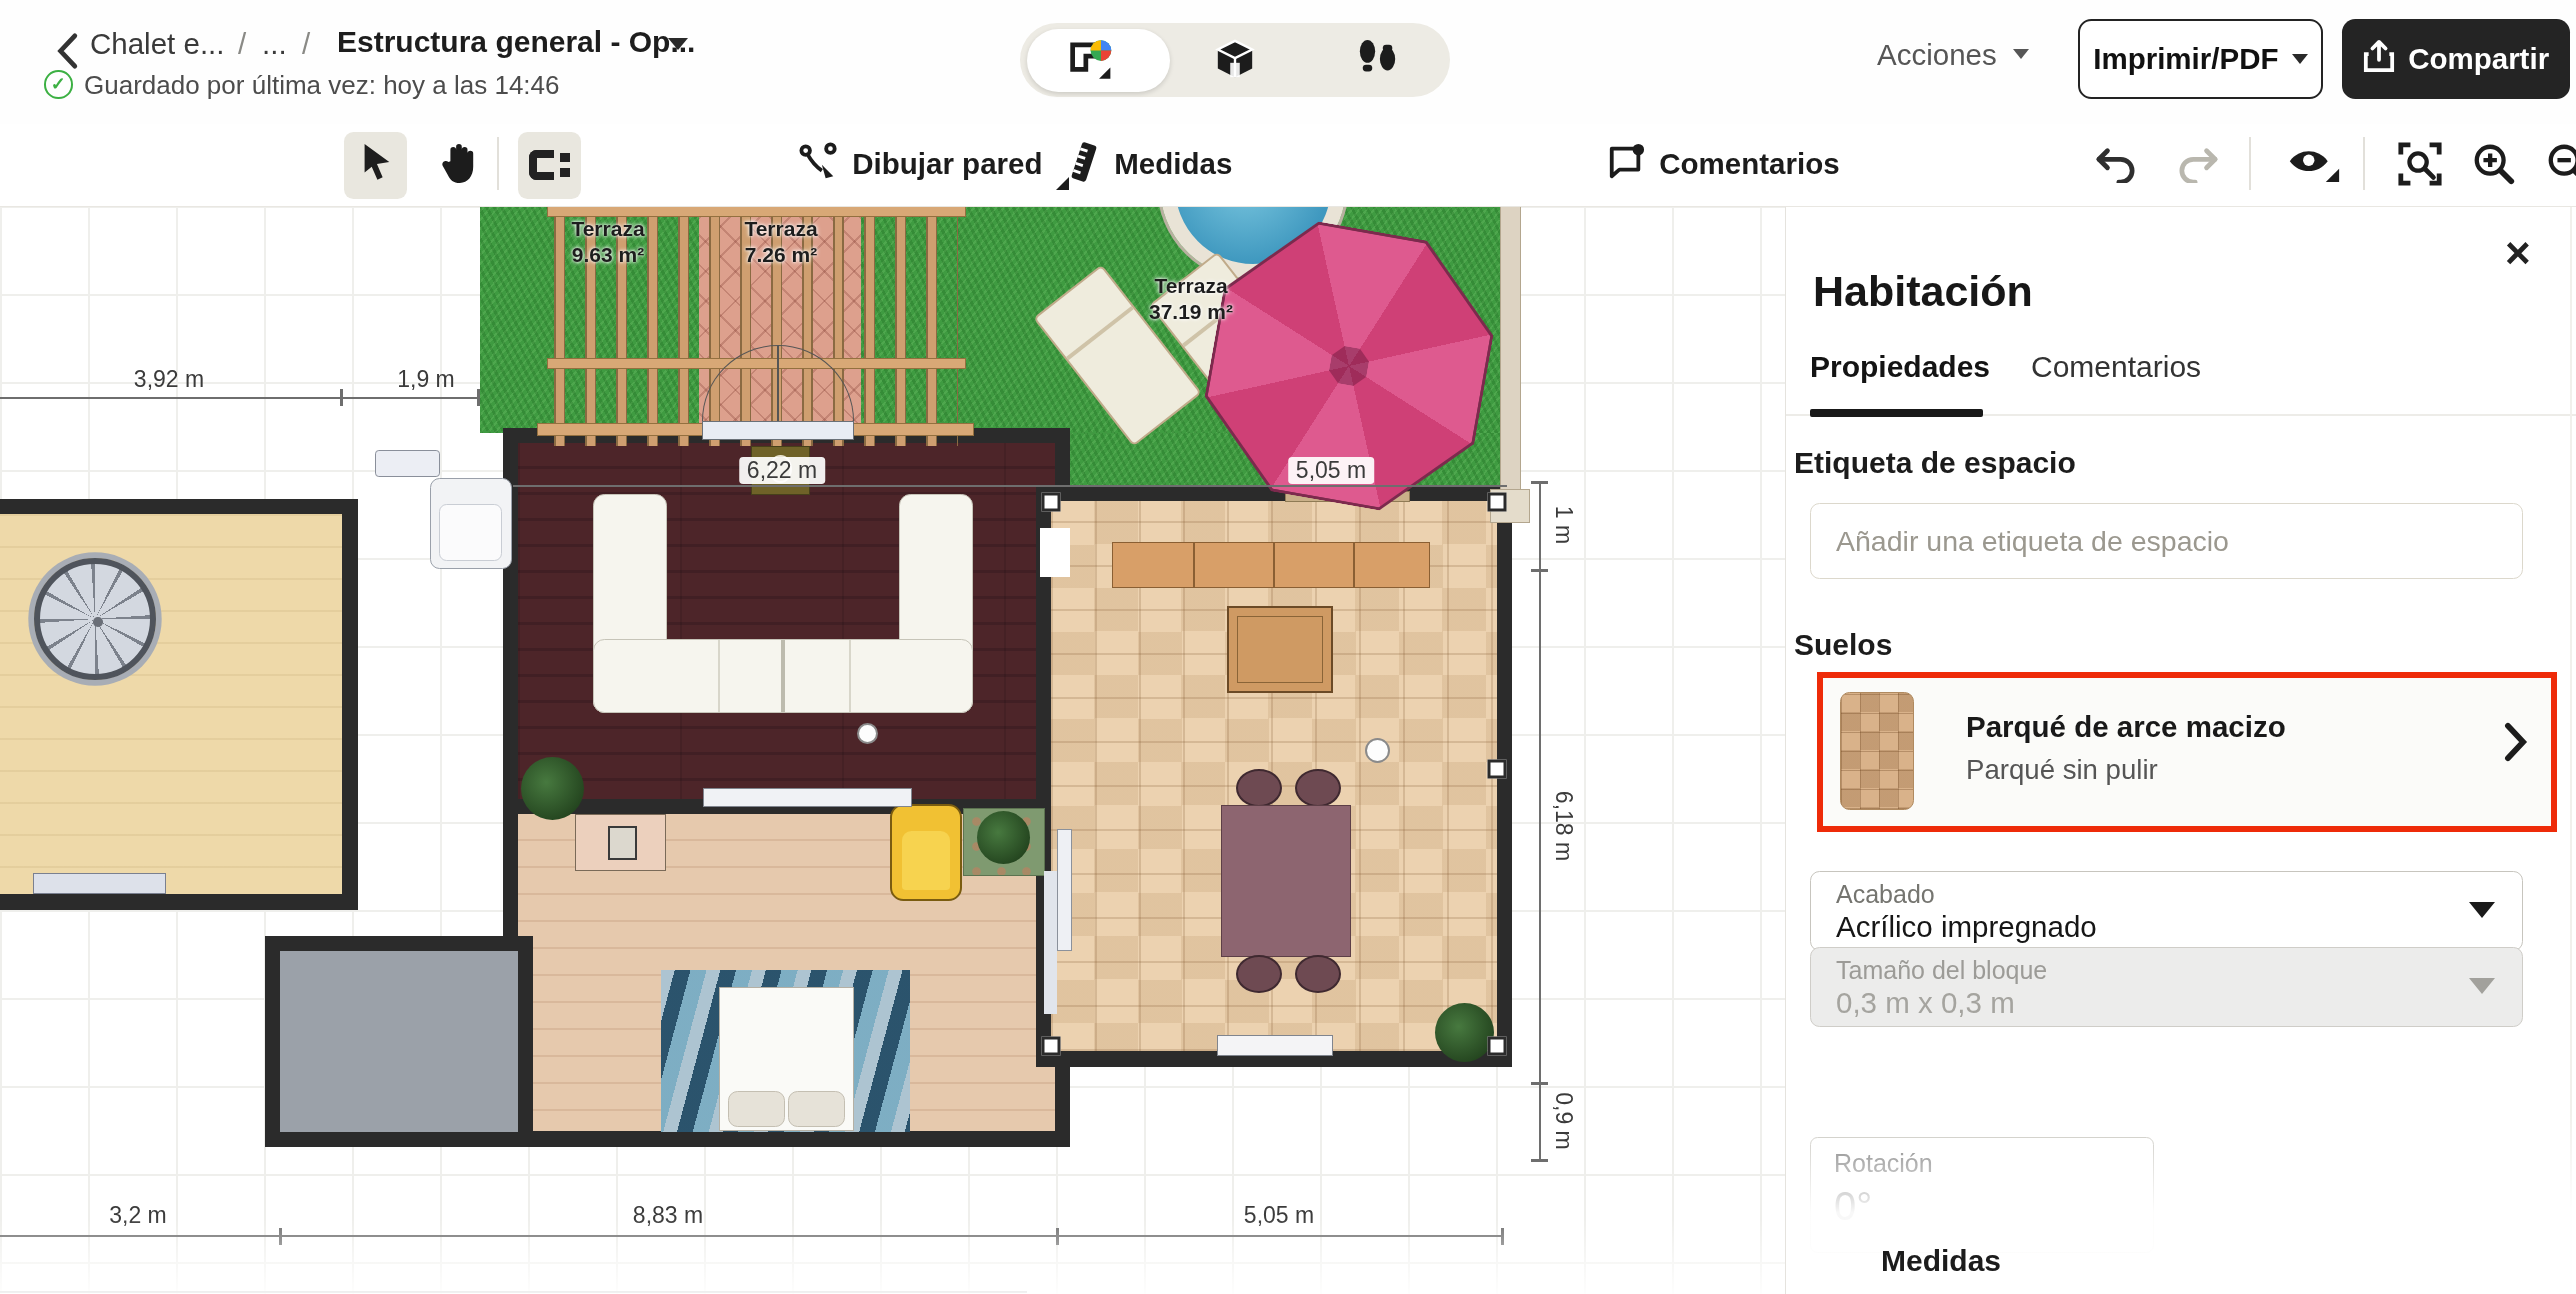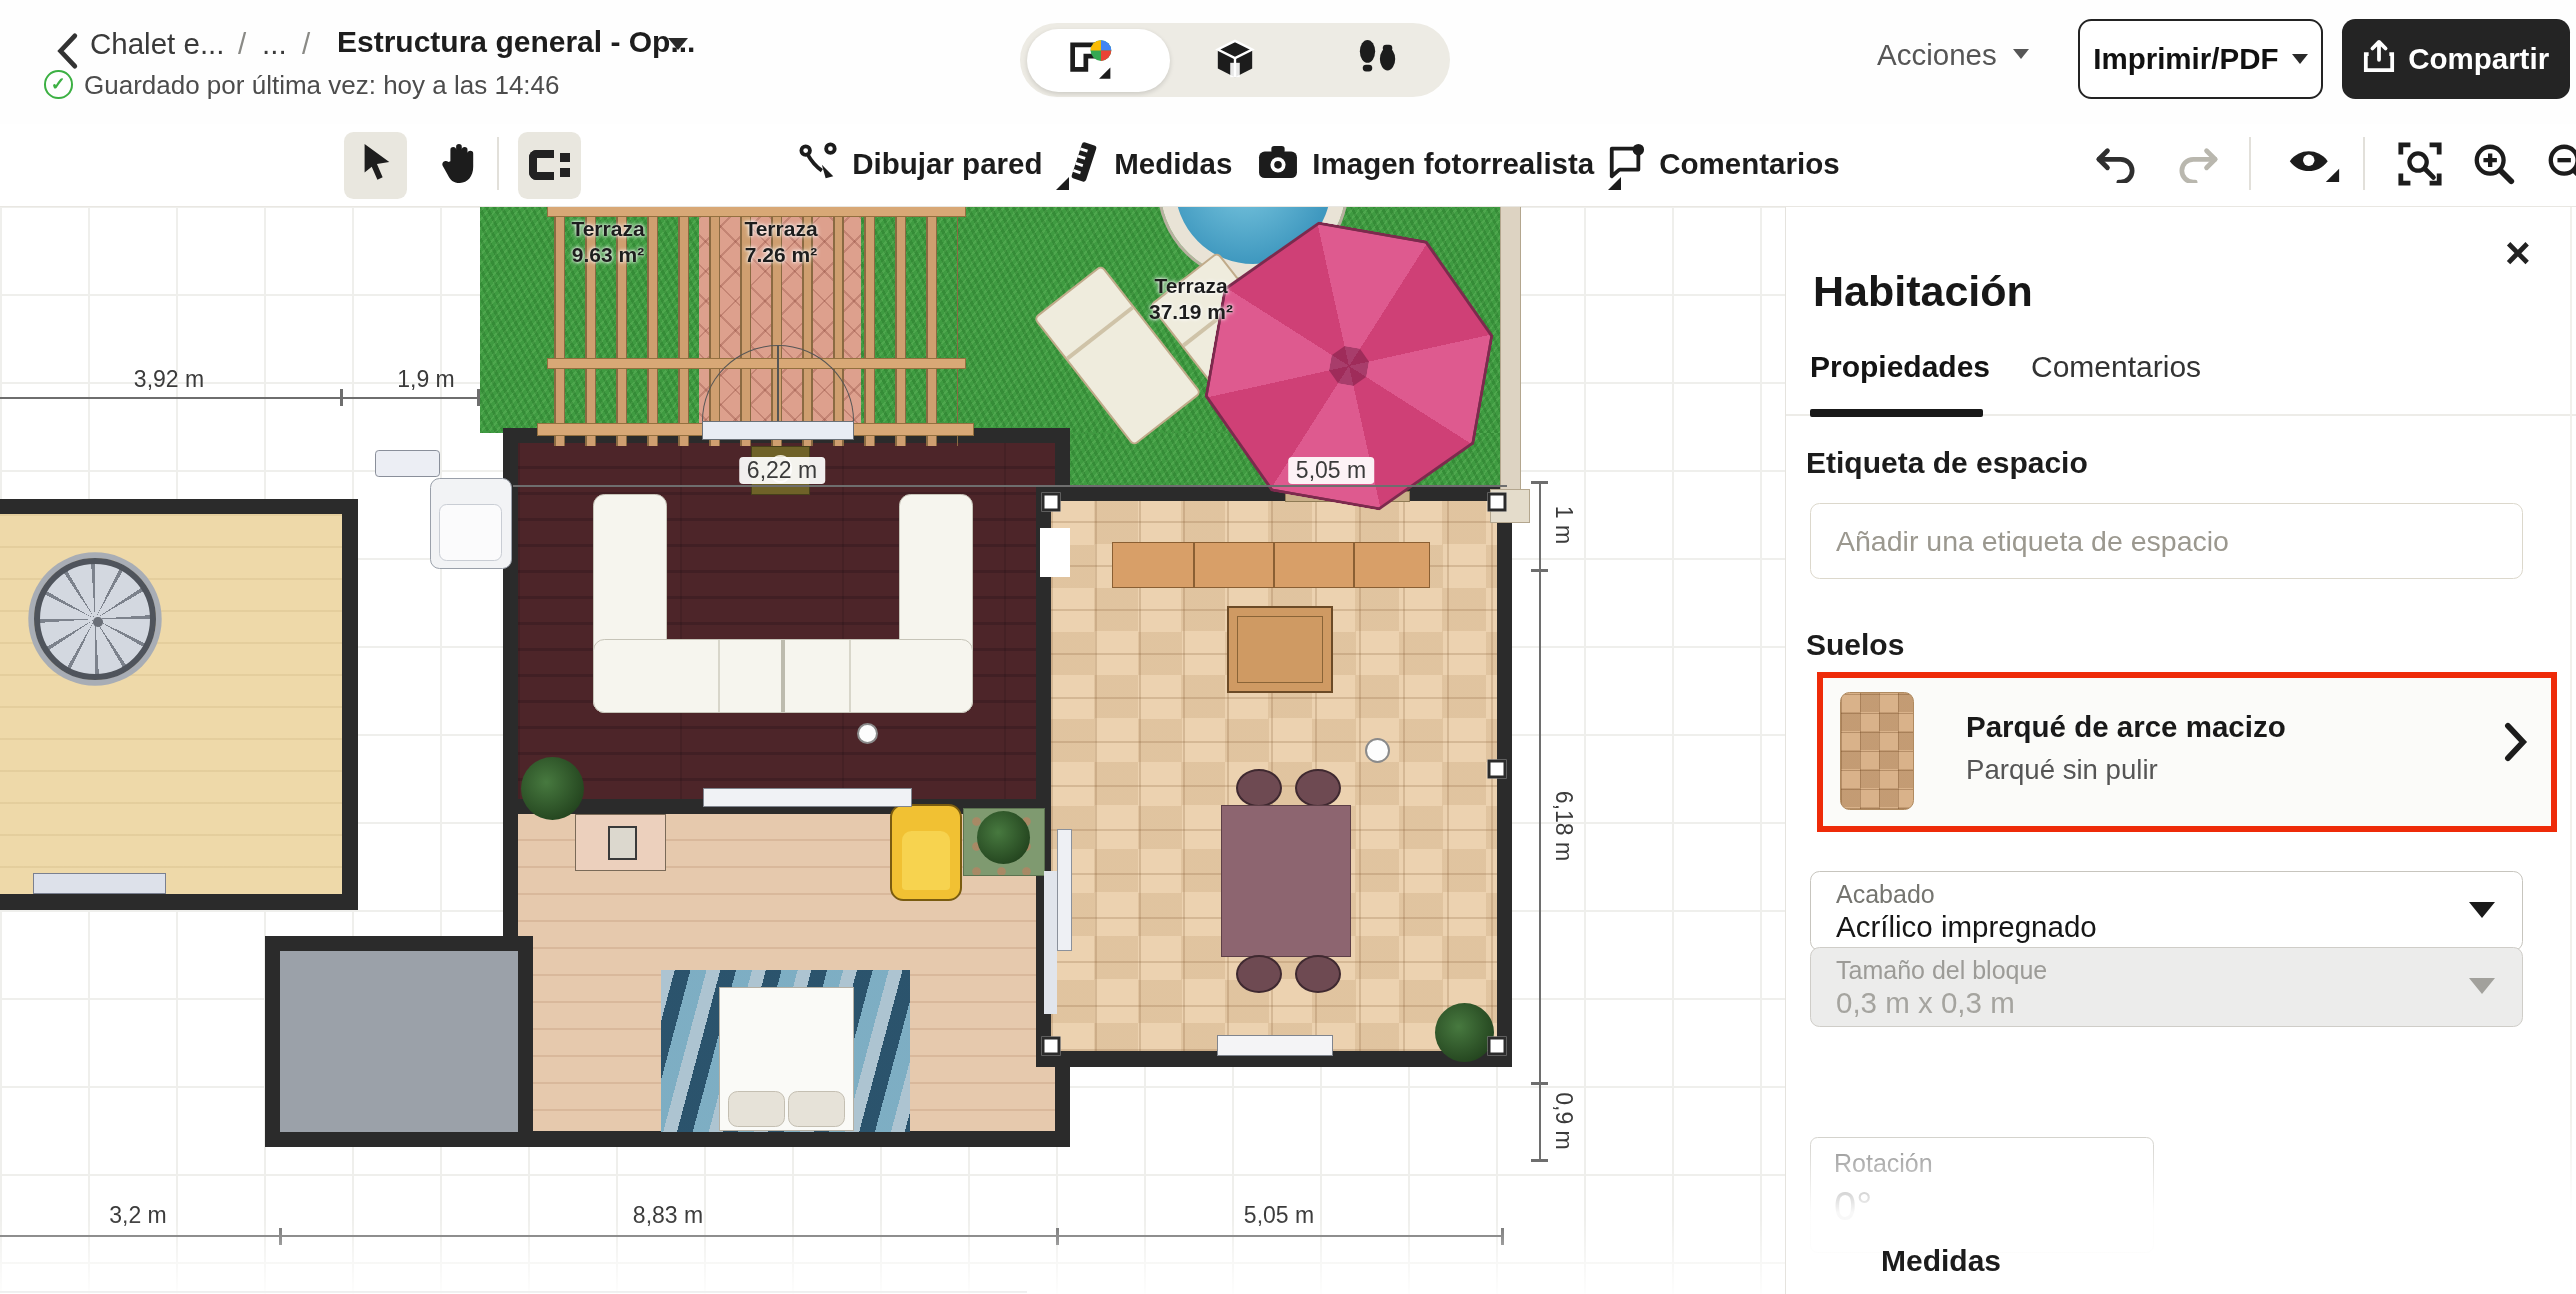--- a/index.html
+++ b/index.html
@@ -56,21 +56,21 @@
 
   
   #panel { position:absolute; left:1785px; top:206px; width:791px; height:1088px; background:#fff; border-left:1.9px solid #e5e3de; z-index:48; }
   .p-title { position:absolute; left:27px; top:61px; font-size:43px; font-weight:600; color:#171717; }
   .p-close { position:absolute; left:719px; top:25px; font-size:44px; font-weight:600; color:#222; line-height:44px; }
   .tab { position:absolute; top:144px; font-size:30px; }
   .tab.active { font-weight:700; color:#141414; }
   .tab.idle { font-weight:400; color:#333; }
   .tab-underline { position:absolute; left:24px; top:203px; width:173px; height:7.6px; background:#191919; border-radius:1.9px; z-index:2; }
   .tab-divider { position:absolute; left:0; top:208px; width:791px; height:1.9px; background:#edece8; }
-  .p-head { position:absolute; left:20px; font-size:30px; font-weight:700; color:#1c1c1c; }
+  .p-head { position:absolute; left:8px; font-size:30px; font-weight:700; color:#1c1c1c; }
   .p-input { position:absolute; left:24px; top:297px; width:713px; height:76px; border:1.9px solid #dcd8cc; border-radius:9.5px; background:#fff;
     font-size:28.5px; color:#1d1d1d; padding:0 25px; font-family:"Liberation Sans",sans-serif; }
   .p-input::placeholder { color:#9b988f; }
   .floor-card { position:absolute; left:31px; top:466px; width:740px; height:160px; border:6.7px solid #ee2b09; background:#fbfbf9; display:flex; align-items:center; }
   .floor-thumb { position:absolute; left:17px; top:14.3px; width:74px; height:118px; border-radius:9.5px; border:1px solid #b08a60;
     background-color:#d9b28a;
     background-image:conic-gradient(rgba(120,75,35,.22) 0 25%, transparent 0 50%, rgba(120,75,35,.22) 0 75%, transparent 0),
       repeating-linear-gradient(0deg, rgba(100,60,25,.3) 0 1.4px, transparent 1.4px 19px),
       repeating-linear-gradient(90deg, rgba(100,60,25,.3) 0 1.4px, transparent 1.4px 19px);
     background-size:38px 38px, auto, auto; }
@@ -209,32 +209,20 @@
       <svg width="34" height="42" viewBox="0 0 36 44">
         <g transform="rotate(18 18 22)">
             <rect x="10" y="2" width="16" height="40" rx="3" fill="#1c1c1c"></rect>
         <path d="M10 10 h8 M10 18 h8 M10 26 h8 M10 34 h8" stroke="#fff" stroke-width="3"></path>
           </g>
       </svg>
     </span>
     <span class="tool-label" style="align-self:center;">Medidas</span>
   </div>
 
-  <div class="center-item" style="left:1257px;">
-    <span style="align-self:center;">
-      <svg width="42" height="36" viewBox="0 0 44 38">
-        <rect x="2" y="8" width="40" height="28" rx="6" fill="#1c1c1c"></rect>
-        <rect x="15" y="2" width="14" height="8" rx="3" fill="#1c1c1c"></rect>
-        <circle cx="22" cy="22" r="8" fill="#fff"></circle>
-        <circle cx="22" cy="22" r="4" fill="#1c1c1c"></circle>
-      </svg>
-    </span>
-    <span class="tool-label" style="align-self:center;">Imagen fotorrealista</span>
-    <span class="corner-tri"></span>
-  </div>
 
   <div class="center-item" style="left:1606px;">
     <span style="align-self:center;">
       <svg width="40" height="38" viewBox="0 0 42 40">
         <path d="M6 6 H34 V28 H14 L6 35 Z" fill="none" stroke="#1c1c1c" stroke-width="4" stroke-linejoin="round"></path>
         <circle cx="34" cy="7" r="6" fill="#1c1c1c"></circle>
       </svg>
     </span>
     <span class="tool-label" style="align-self:center;">Comentarios</span>
   </div>

